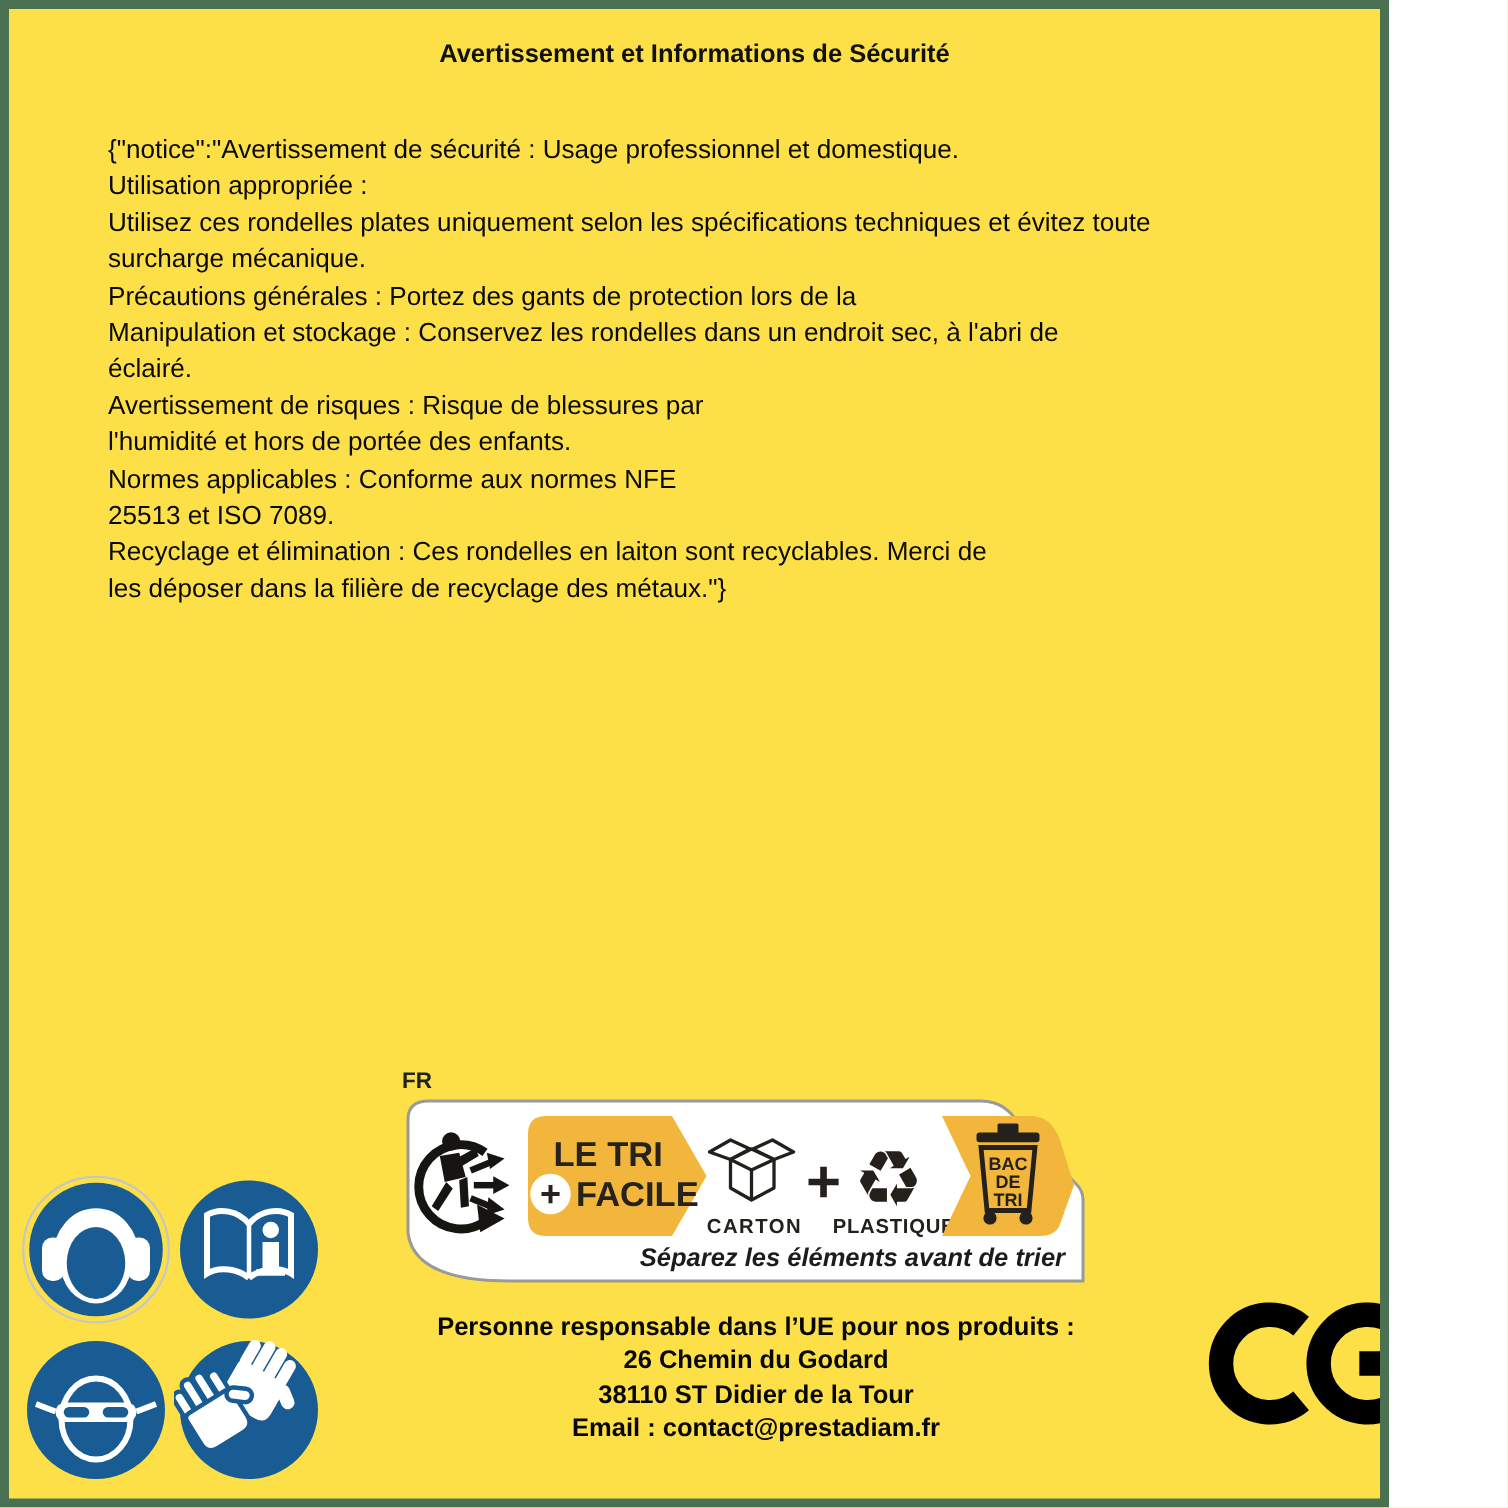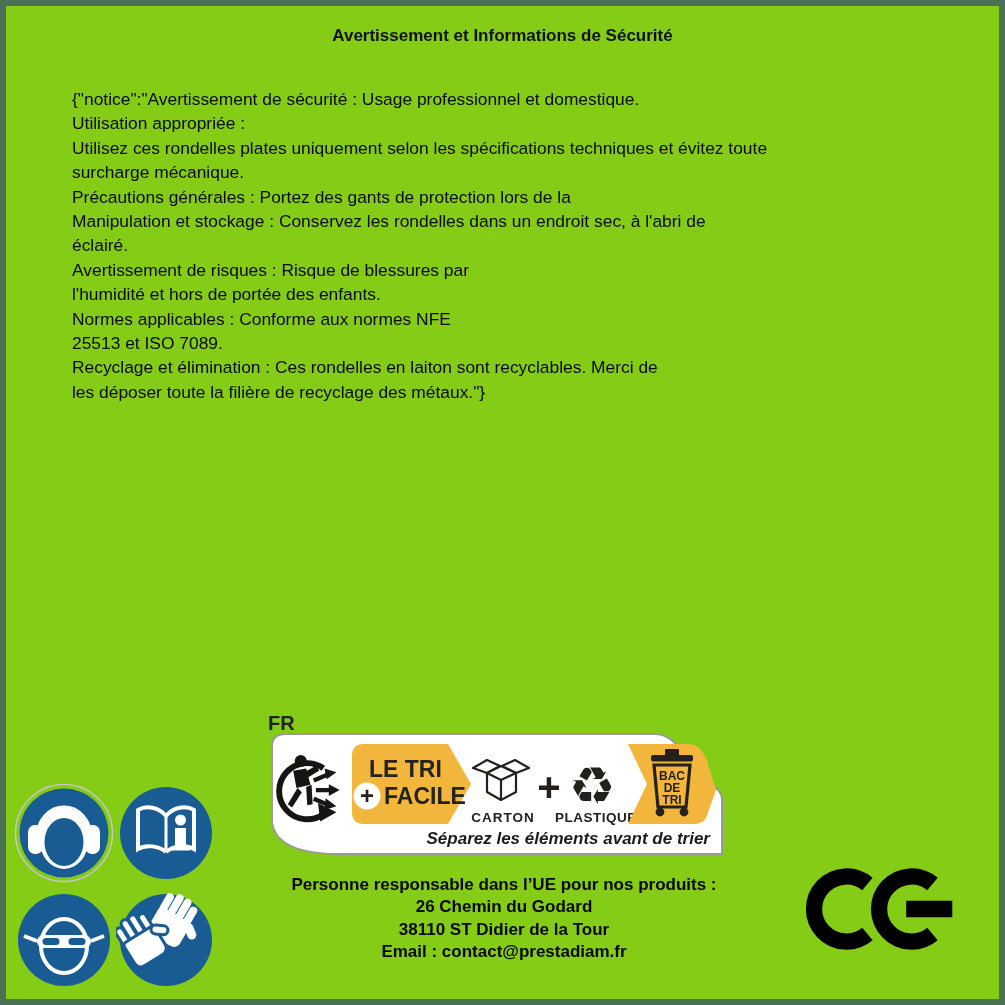--- a/index.html
+++ b/index.html
@@ -1,37 +1,37 @@
 <!DOCTYPE html>
 <html><head>
 <meta charset="utf-8">
 <style>
   html,body{margin:0;padding:0;background:#ffffff;}
   #page{
     position:relative;
-    width:1005px;height:1005px;
+    width:926px;height:1005px;
     box-sizing:border-box;
     border:6px solid #4A7252;
-    background:#84cc16;
+    background:#fde047;
     font-family:"Liberation Sans", sans-serif;
     color:#000;
     overflow:hidden;
   }
   .doc-title{
     position:absolute;top:20px;left:0;width:100%;
     text-align:center;font-weight:bold;font-size:17px;color:#111;
   }
   .notice{
     position:absolute;left:66px;top:81px;width:900px;
     font-size:17.4px;line-height:24.4px;color:#0a0a0a;
   }
   .notice .line{white-space:nowrap;}
   .banner-fr{
     position:absolute;left:262px;top:706px;
-    font-weight:bold;font-size:20px;color:#222;
+    font-weight:bold;font-size:15px;color:#222;
   }
   .banner{position:absolute;left:260px;top:726px;}
   .icons-grid{position:absolute;left:8px;top:777px;width:200px;height:210px;}
   .icons-grid svg{position:absolute;}
   .addr{
     position:absolute;left:260px;top:868px;width:476px;
     text-align:center;font-weight:bold;font-size:17px;line-height:22.4px;color:#070707;
   }
   .ce{position:absolute;left:799px;top:856px;}
   text{font-family:"Liberation Sans", sans-serif;}
@@ -50,21 +50,21 @@
     <div class="line">Utilisez ces rondelles plates uniquement selon les spécifications techniques et évitez toute</div>
     <div class="line">surcharge mécanique.</div>
     <div class="line">Précautions générales : Portez des gants de protection lors de la</div>
     <div class="line">Manipulation et stockage : Conservez les rondelles dans un endroit sec, à l'abri de</div>
     <div class="line">éclairé.</div>
     <div class="line">Avertissement de risques : Risque de blessures par</div>
     <div class="line">l'humidité et hors de portée des enfants.</div>
     <div class="line">Normes applicables : Conforme aux normes NFE</div>
     <div class="line">25513 et ISO 7089.</div>
     <div class="line">Recyclage et élimination : Ces rondelles en laiton sont recyclables. Merci de</div>
-    <div class="line">les déposer toute la filière de recyclage des métaux."}</div>
+    <div class="line">les déposer dans la filière de recyclage des métaux."}</div>
   </div>
 
   <div class="banner-fr">FR</div>
 
   <svg class="banner" width="460" height="126" viewBox="0 0 460 126">
 
     <path d="M20,2 L388,2 C401,2 408,9 414,18 L452,58 Q456,62 456,68 L456,122 L74,122 Q10,122 6,90 L6,14 Q6,2 20,2 Z" fill="#ffffff" stroke="#9a9a9a" stroke-width="2"></path>
 
     <g transform="translate(11,16) scale(1.08)" fill="#171512" stroke="none">
       <path d="M42.9,18.7 A26,26 0 1 0 42.9,61.3" fill="none" stroke="#171512" stroke-width="5.5"></path>

